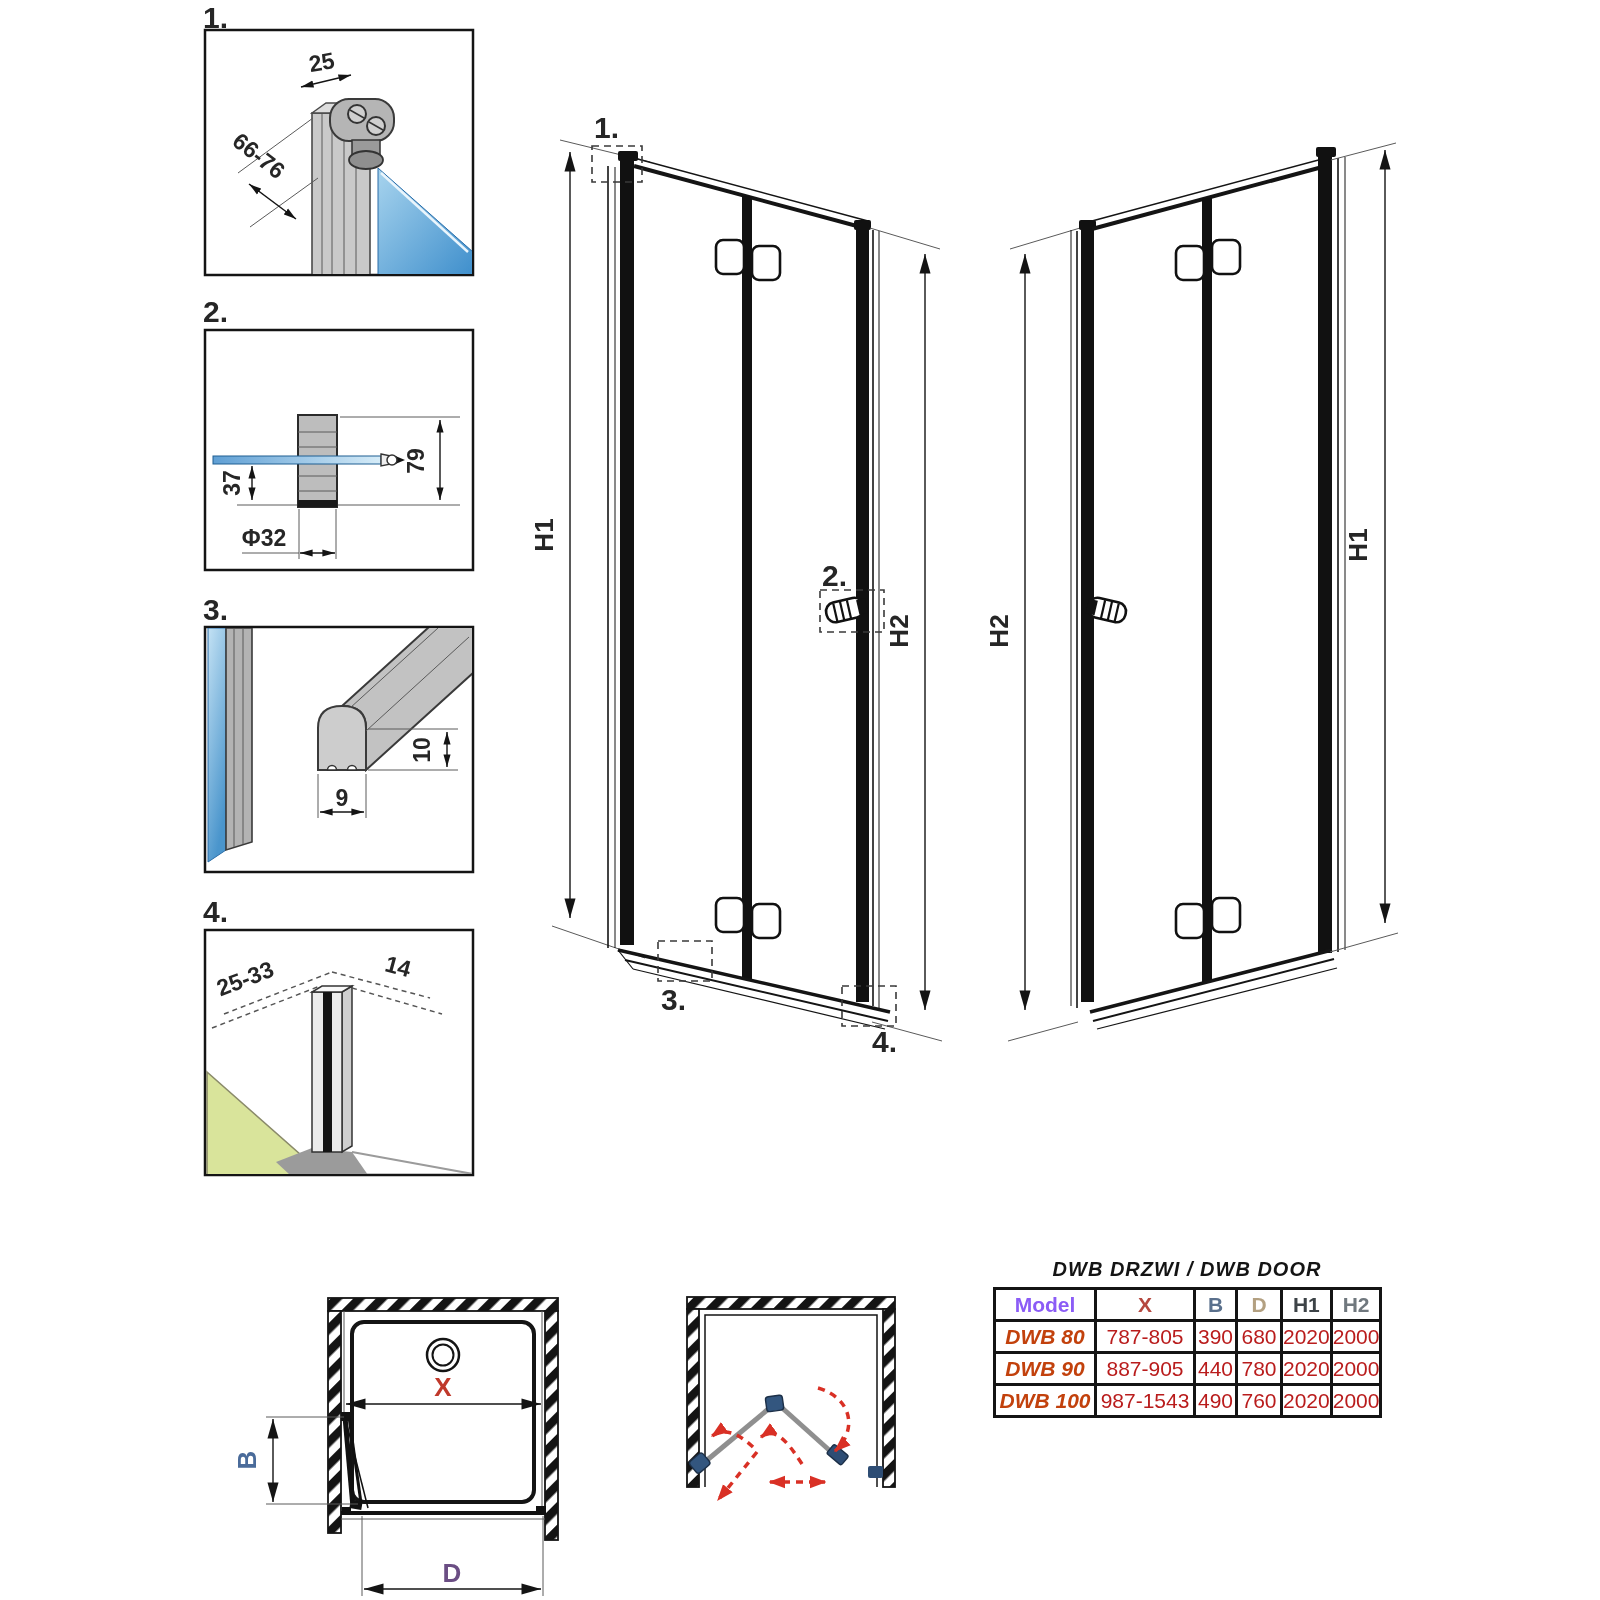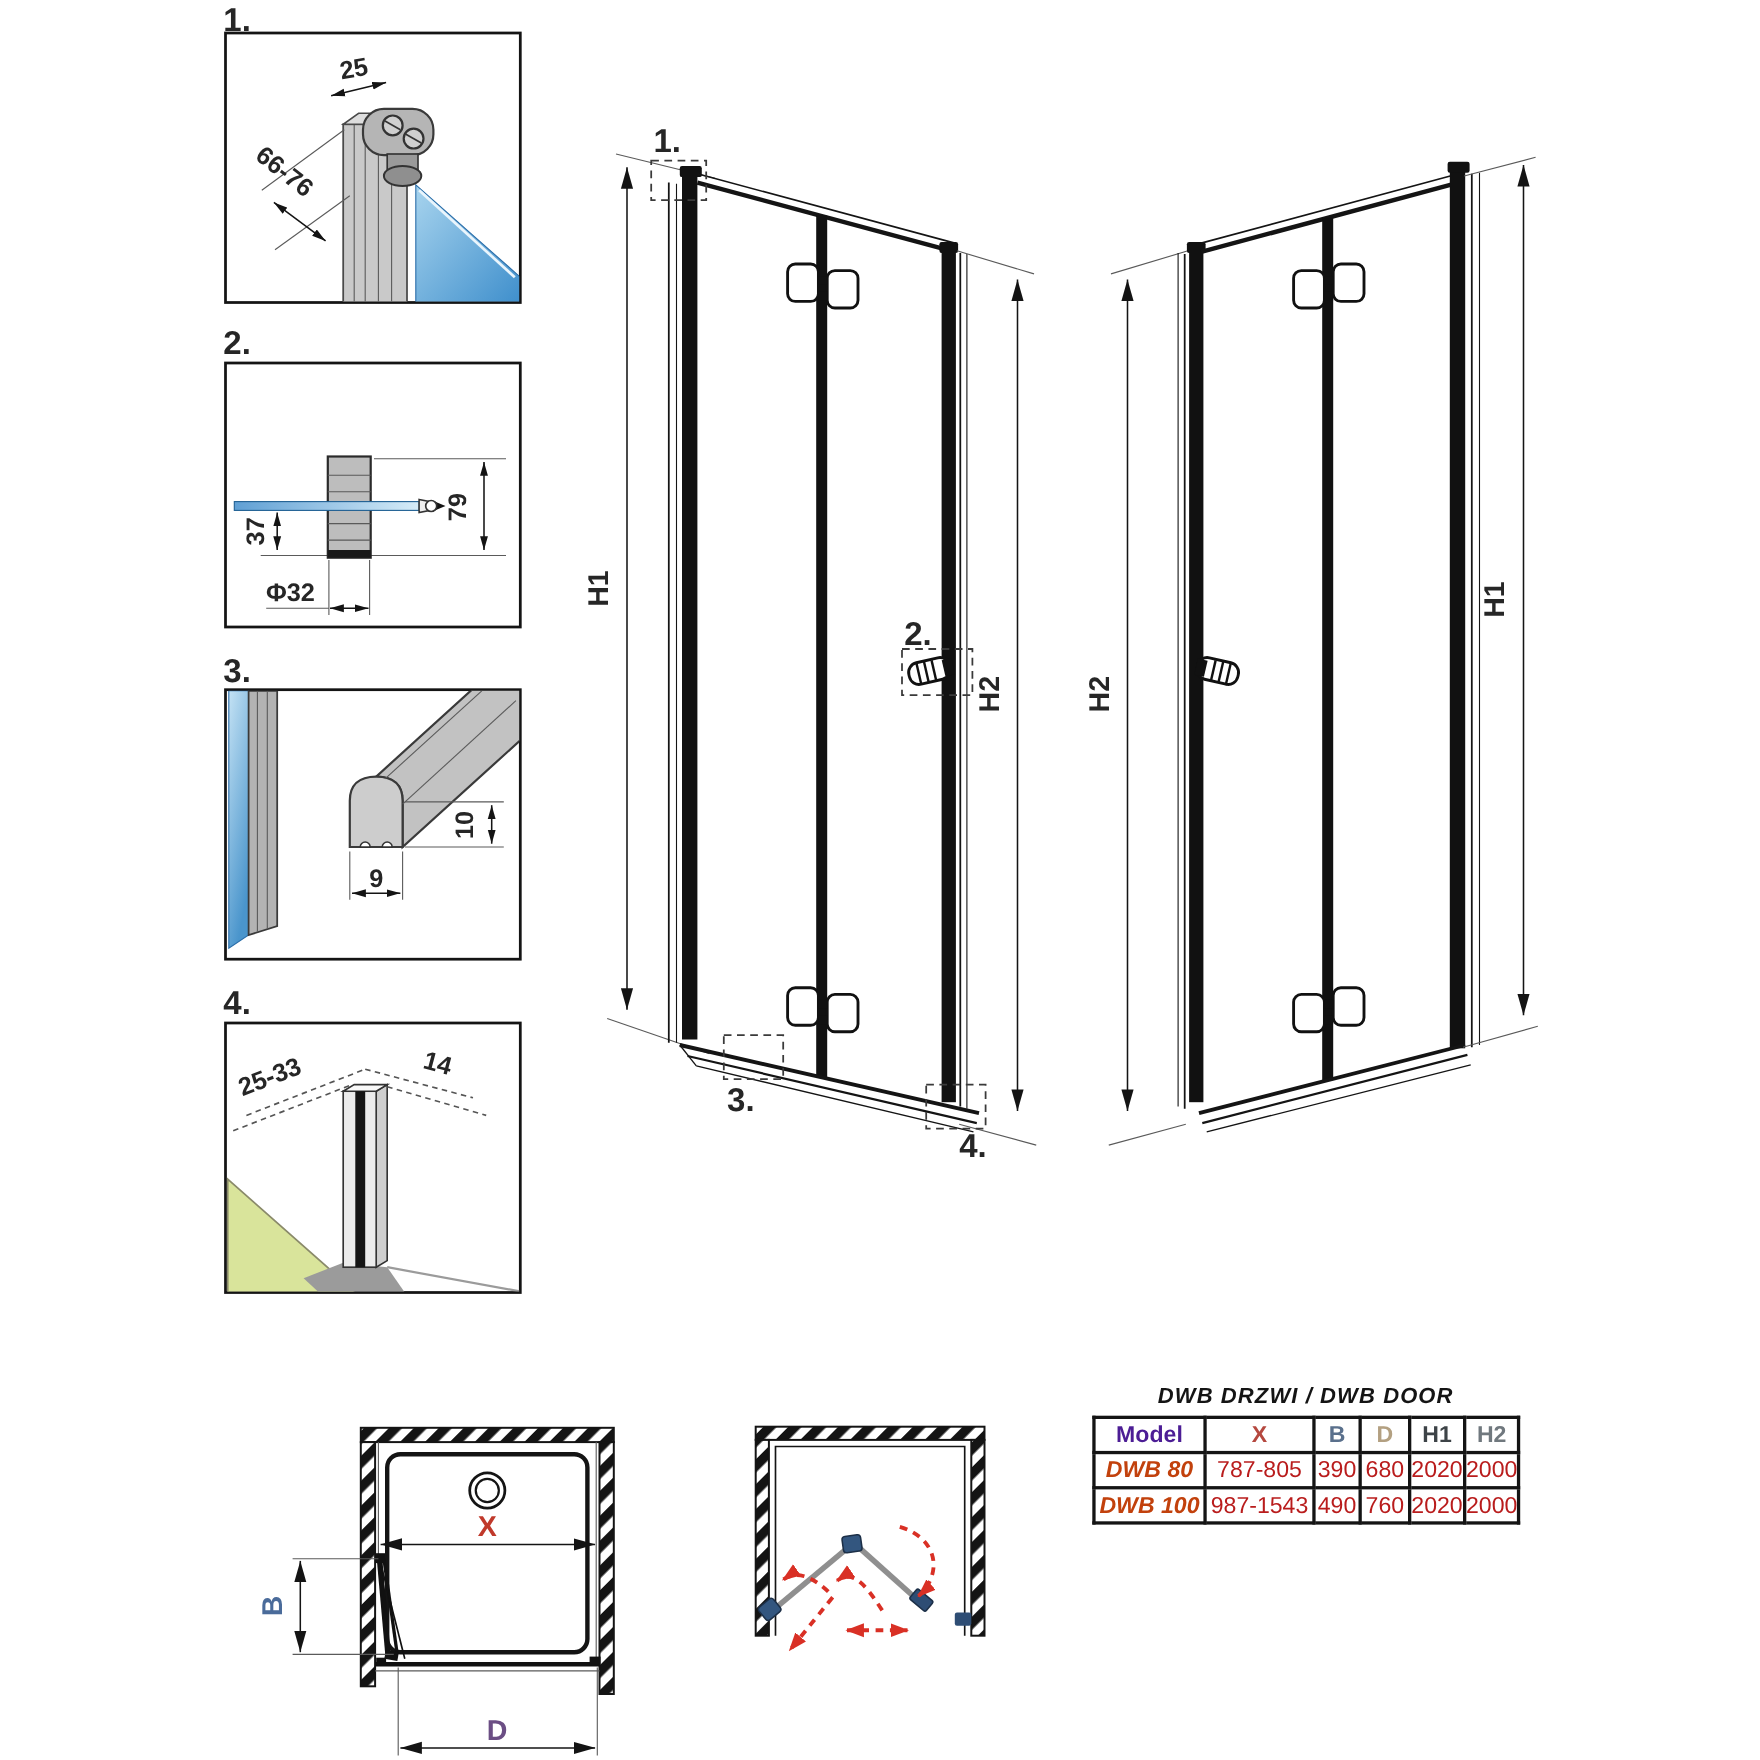--- a/index.html
+++ b/index.html
@@ -22,21 +22,21 @@
 
   #tablewrap{position:absolute;left:980px;top:1258px;width:420px;}
   #tbl-title{width:414px;text-align:center;font-size:20px;font-weight:bold;font-style:italic;
              color:#141414;letter-spacing:1px;}
   table.spec{border-collapse:collapse;margin-top:6px;margin-left:13px;table-layout:fixed;}
   table.spec th,table.spec td{border:3px solid #141414;text-align:center;padding:0;
              height:29px;font-size:21px;overflow:hidden;white-space:nowrap;}
   table.spec th{font-weight:bold;}
   .w-model{width:101px;} .w-x{width:99px;} .w-b{width:42px;} .w-d{width:45px;}
   .w-h1{width:44px;} .w-h2{width:45px;}
-  .th-model{color:#4c1d95;} .th-x{color:#b5483f;} .th-b{color:#5a708c;}
+  .th-model{color:#8b5cf6;} .th-x{color:#b5483f;} .th-b{color:#5a708c;}
   .th-d{color:#b3a081;} .th-h1{color:#3d4347;} .th-h2{color:#70787e;}
   .cell-model{font-weight:bold;font-style:italic;color:#c2410c;}
   .cell{color:#b91c1c;}
 </style>
 </head>
 <body>
 
 <div id="stage">
 <svg width="1600" height="1600" viewBox="0 0 1600 1600">
 <defs>
@@ -353,20 +353,28 @@
     </tr>
     <tr>
       <td class="cell-model">DWB 80</td>
       <td class="cell">787-805</td>
       <td class="cell">390</td>
       <td class="cell">680</td>
       <td class="cell">2020</td>
       <td class="cell">2000</td>
     </tr>
     <tr>
+      <td class="cell-model">DWB 90</td>
+      <td class="cell">887-905</td>
+      <td class="cell">440</td>
+      <td class="cell">780</td>
+      <td class="cell">2020</td>
+      <td class="cell">2000</td>
+    </tr>
+    <tr>
       <td class="cell-model">DWB 100</td>
       <td class="cell">987-1543</td>
       <td class="cell">490</td>
       <td class="cell">760</td>
       <td class="cell">2020</td>
       <td class="cell">2000</td>
     </tr>
   </tbody>
       </table>
 </div>

